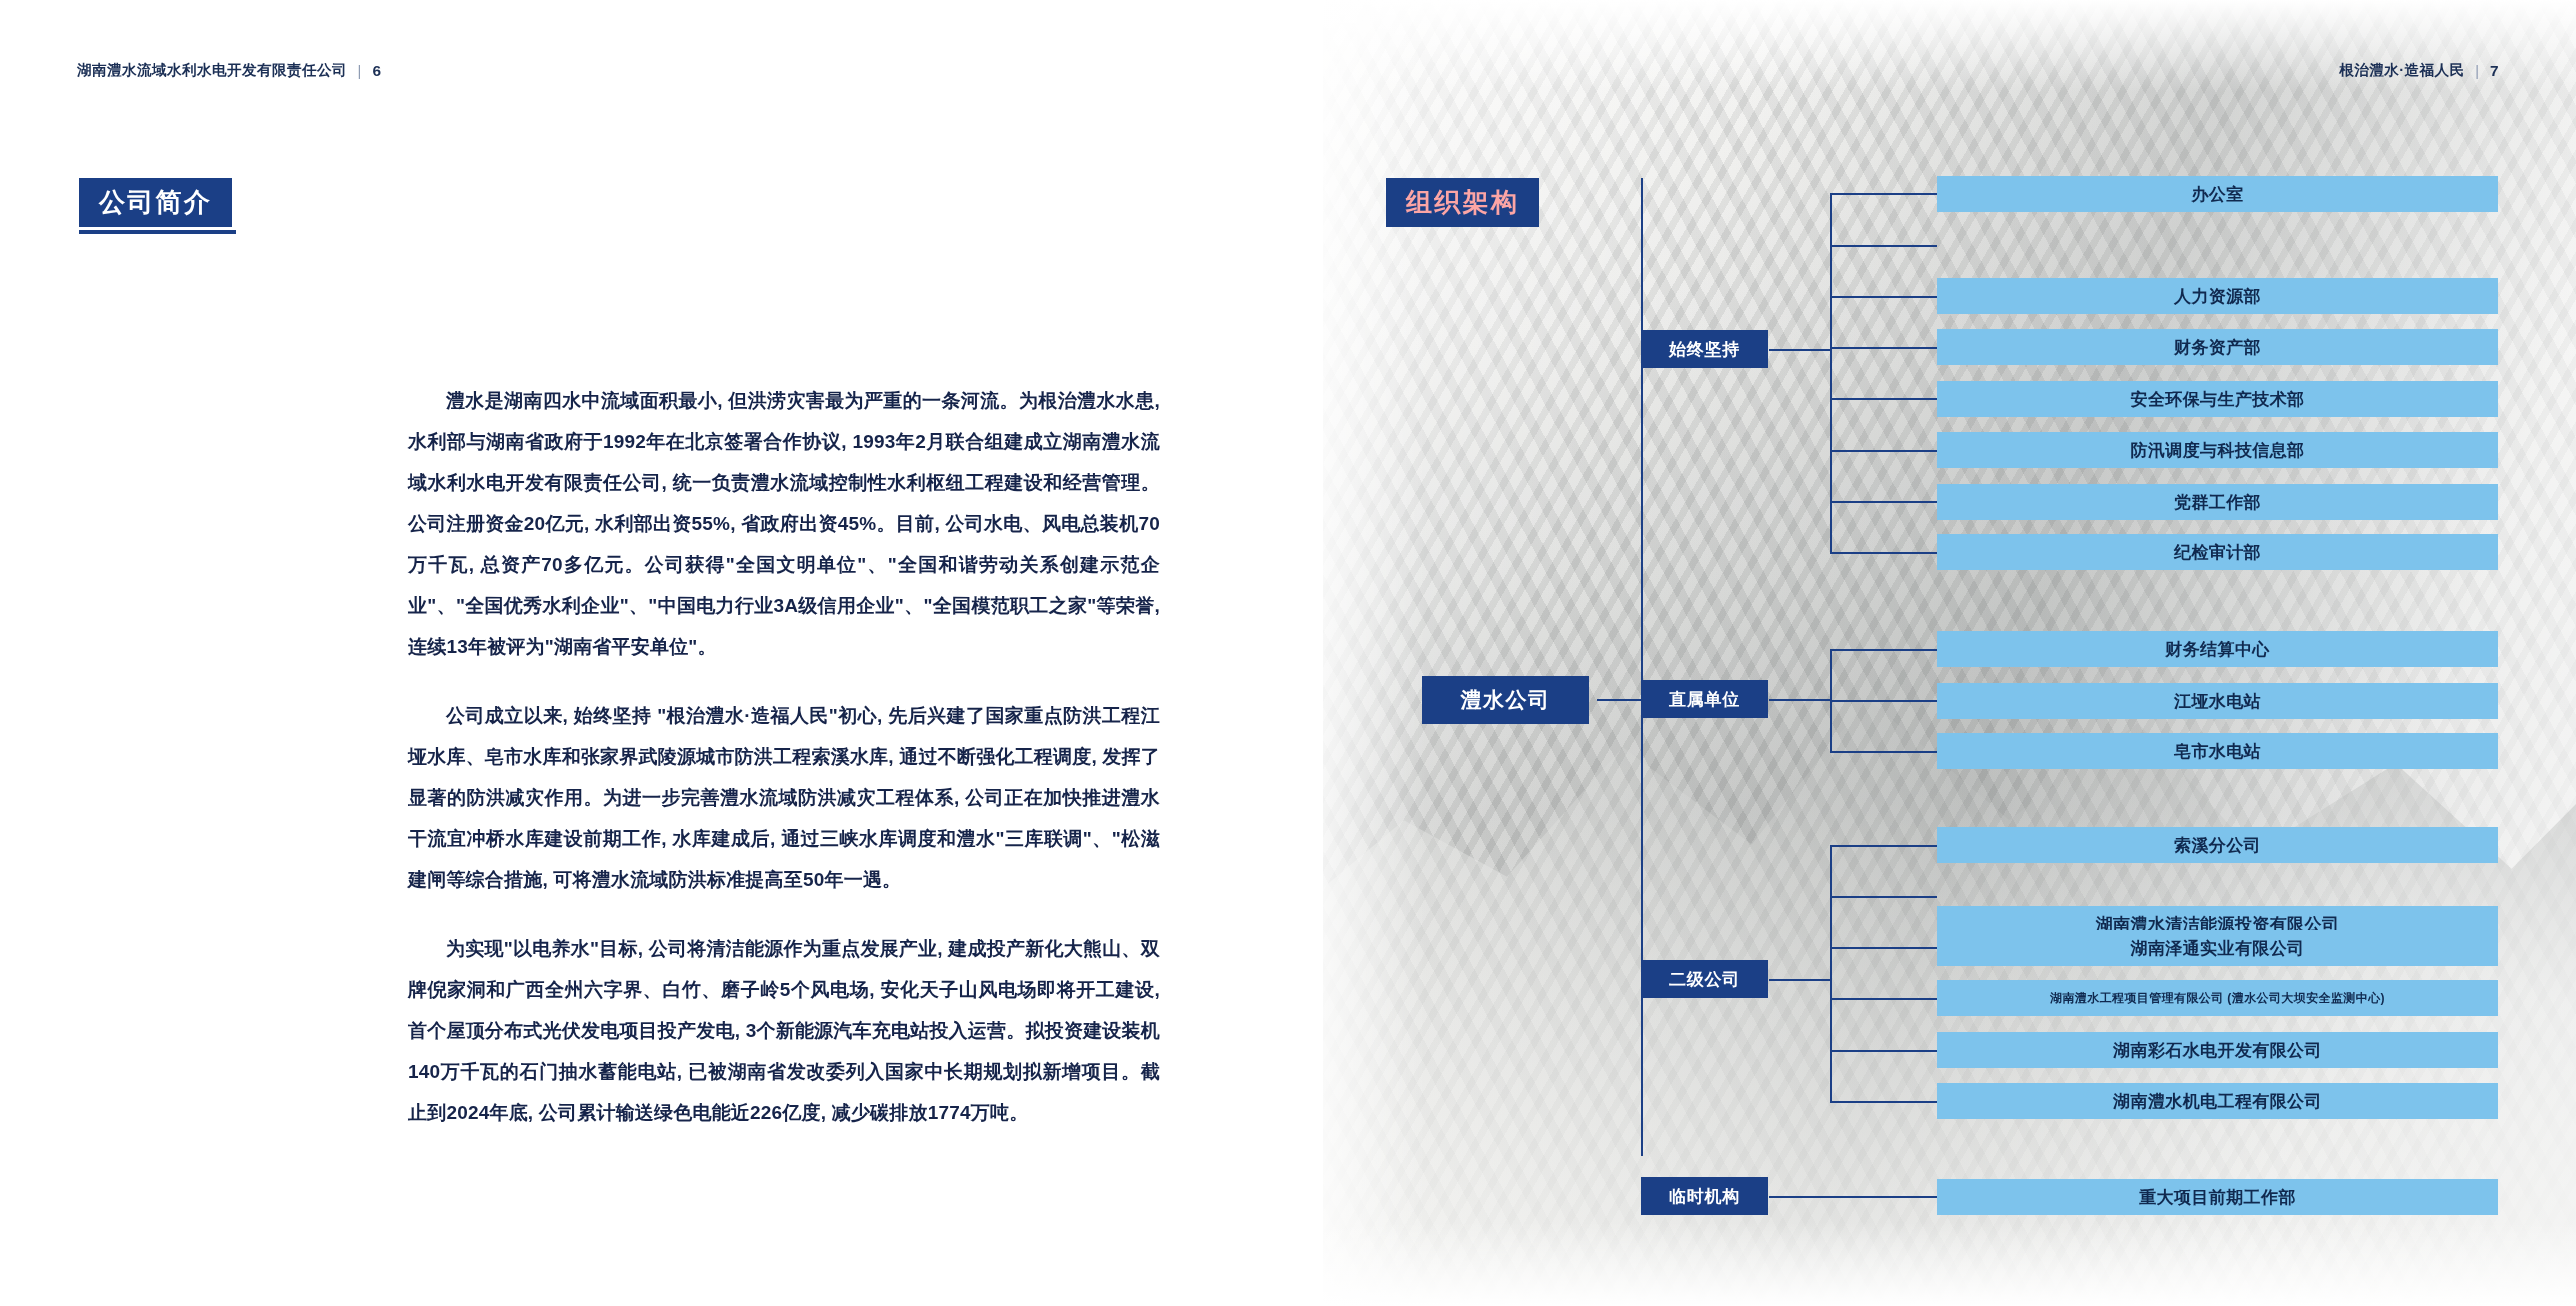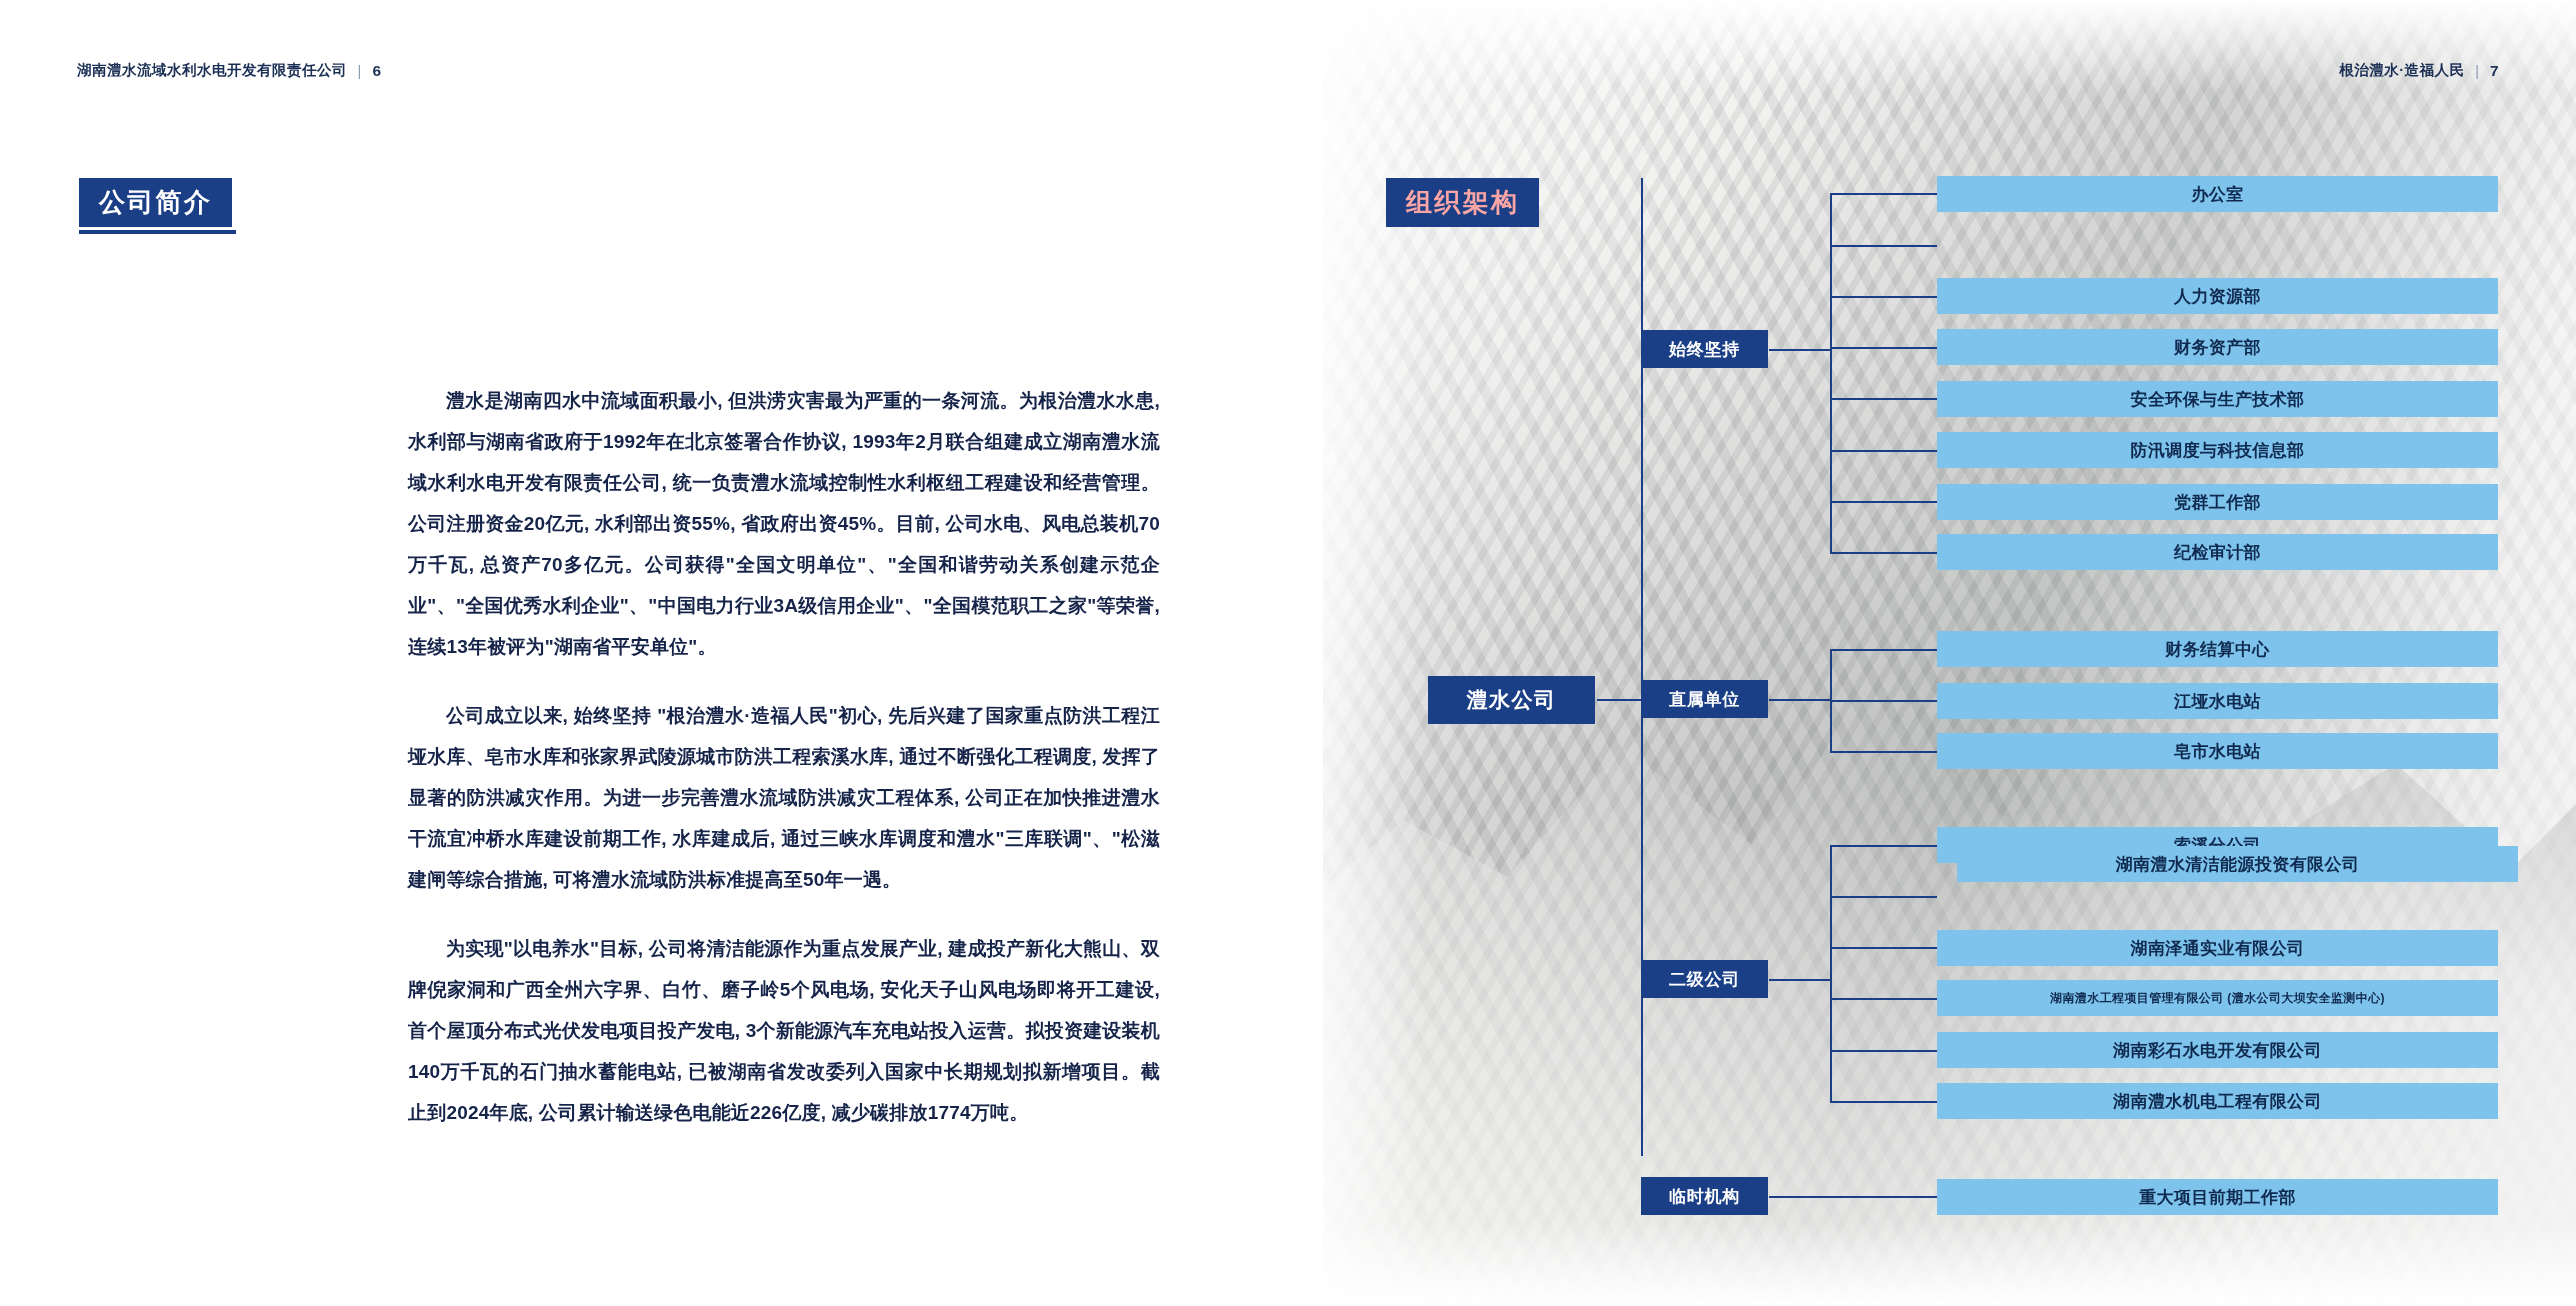--- a/index.html
+++ b/index.html
@@ -175,21 +175,21 @@
     position: absolute;
     left: 0;
     top: 0;
     width: 100%;
     height: 100%;
     z-index: 4;
   }
 
   .root-node {
     position: absolute;
-    left: 140px;
+    left: 134px;
     top: 676px;
     width: 167px;
     height: 48px;
     background: #1b3f86;
     color: #ffffff;
     font-size: 21px;
     font-weight: 700;
     letter-spacing: 1.5px;
     display: flex;
     align-items: center;
@@ -319,21 +319,21 @@
       <div class="connector h" style="left:481px; top:979px; width:61px;"></div>
       <div class="connector v" style="left:542px; top:845px; height:256px;"></div>
       <div class="connector h" style="left:542px; top:845px; width:107px;"></div>
       <div class="connector h" style="left:542px; top:896px; width:107px;"></div>
       <div class="connector h" style="left:542px; top:947px; width:107px;"></div>
       <div class="connector h" style="left:542px; top:998px; width:107px;"></div>
       <div class="connector h" style="left:542px; top:1050px; width:107px;"></div>
       <div class="connector h" style="left:542px; top:1101px; width:107px;"></div>
 
       <div class="leaf" style="top:827px;">索溪分公司</div>
-      <div class="leaf" style="top:846px;margin-left:20px;">湖南澧水清洁能源投资有限公司</div>
+      <div class="leaf" style="top:906px;">湖南澧水清洁能源投资有限公司</div>
       <div class="leaf" style="top:930px;">湖南泽通实业有限公司</div>
       <div class="leaf wide" style="top:980px;">湖南澧水工程项目管理有限公司 (澧水公司大坝安全监测中心)</div>
       <div class="leaf" style="top:1032px;">湖南彩石水电开发有限公司</div>
       <div class="leaf" style="top:1083px;">湖南澧水机电工程有限公司</div>
 
       <div class="connector h" style="left:481px; top:1196px; width:61px;"></div>
       <div class="connector v" style="left:542px; top:1196px; height:1.5px;"></div>
       <div class="connector h" style="left:542px; top:1196px; width:107px;"></div>
       <div class="leaf" style="top:1179px;">重大项目前期工作部</div>
 

